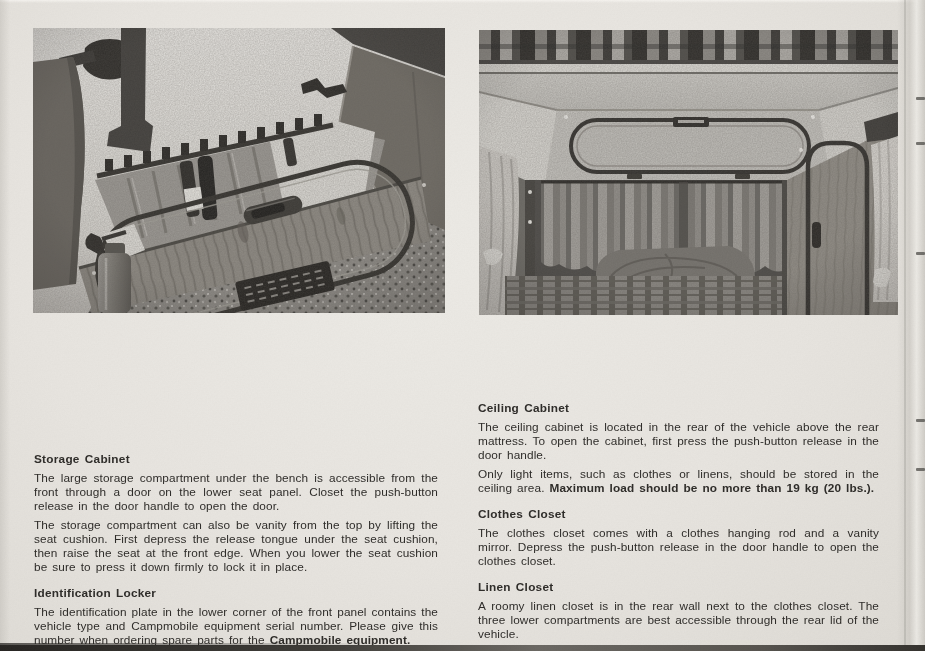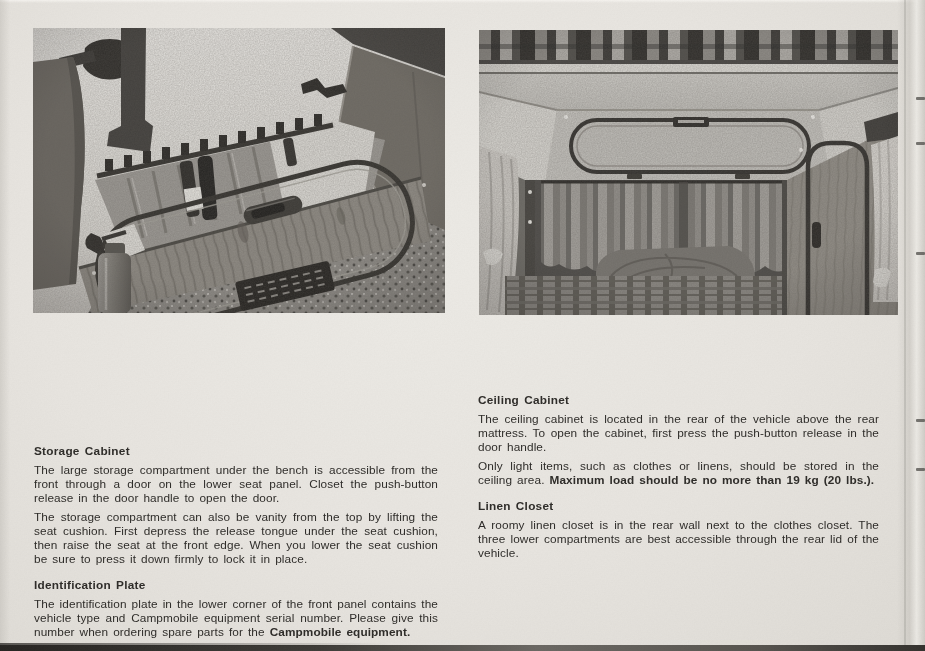--- a/index.html
+++ b/index.html
@@ -23,21 +23,21 @@
     color:#2d2b28;
     font-size:11.8px;line-height:14px;
     letter-spacing:.1px;word-spacing:1.6px;
   }
   .col-left{left:34px;top:436px;width:420px;}
   .col-right{left:478px;top:385px;width:417px;}
   .col h2{
     font-size:11.8px;line-height:14px;font-weight:bold;
     letter-spacing:.25px;margin:12px 0 5px 0;
   }
-  .col h2.first{margin-top:8px;}
+  .col h2.first{margin-top:16px;}
   .col p{margin:0 16px 5px 0;}
   .col strong{font-weight:bold;}
   .page-number{font-size:13.5px;line-height:15px;text-align:left;margin-top:1px;letter-spacing:0;}
 
   
   .edge-top{position:absolute;top:0;left:0;width:100%;height:3px;
     background:linear-gradient(to bottom, rgba(249,247,243,.85), rgba(249,247,243,0));}
   .edge-left{position:absolute;top:0;left:0;width:10px;height:100%;
     background:linear-gradient(to right, rgba(188,185,179,.45), rgba(188,185,179,0));}
   .edge-right{position:absolute;top:0;right:0;width:28px;height:100%;
@@ -282,29 +282,31 @@
 
       <rect width="419" height="285" fill="url(#rp-vig)"></rect>
       <rect width="419" height="285" filter="url(#rp-noise)" opacity=".38"></rect>
     </svg>
   </figure>
 
   <div class="col col-left">
     <h2 class="first">Storage Cabinet</h2>
     <p>The large storage compartment under the bench is accessible from the front through a door on the lower seat panel. Closet the push-button release in the door handle to open the door.</p>
     <p>The storage compartment can also be vanity from the top by lifting the seat cushion. First depress the release tongue under the seat cushion, then raise the seat at the front edge. When you lower the seat cushion be sure to press it down firmly to lock it in place.</p>
-    <h2>Identification Plate</h2>
+    <h2>Identification Locker</h2>
     <p><span>The identification plate in the lower corner of the front panel contains the vehicle type and Campmobile equipment serial number. Please give this number when ordering spare parts for the </span><strong>Campmobile equipment.</strong></p>
     <div class="page-number">8</div>
   </div>
 
   <div class="col col-right">
     <h2 class="first">Ceiling Cabinet</h2>
     <p>The ceiling cabinet is located in the rear of the vehicle above the rear mattress. To open the cabinet, first press the push-button release in the door handle.</p>
     <p><span>Only light items, such as clothes or linens, should be stored in the ceiling area. </span><strong>Maximum load should be no more than 19 kg (20 lbs.).</strong></p>
+    <h2>Clothes Closet</h2>
+    <p>The clothes closet comes with a clothes hanging rod and a vanity mirror. Depress the push-button release in the door handle to open the clothes closet.</p>
     <h2>Linen Closet</h2>
     <p>A roomy linen closet is in the rear wall next to the clothes closet. The three lower compartments are best accessible through the rear lid of the vehicle.</p>
   </div>
 
   <div class="edge-top"></div>
   <div class="edge-left"></div>
   <div class="edge-right"></div>
   <div class="edge-crease"></div>
   <div class="tick" style="top:97px"></div>
   <div class="tick" style="top:142px"></div>

